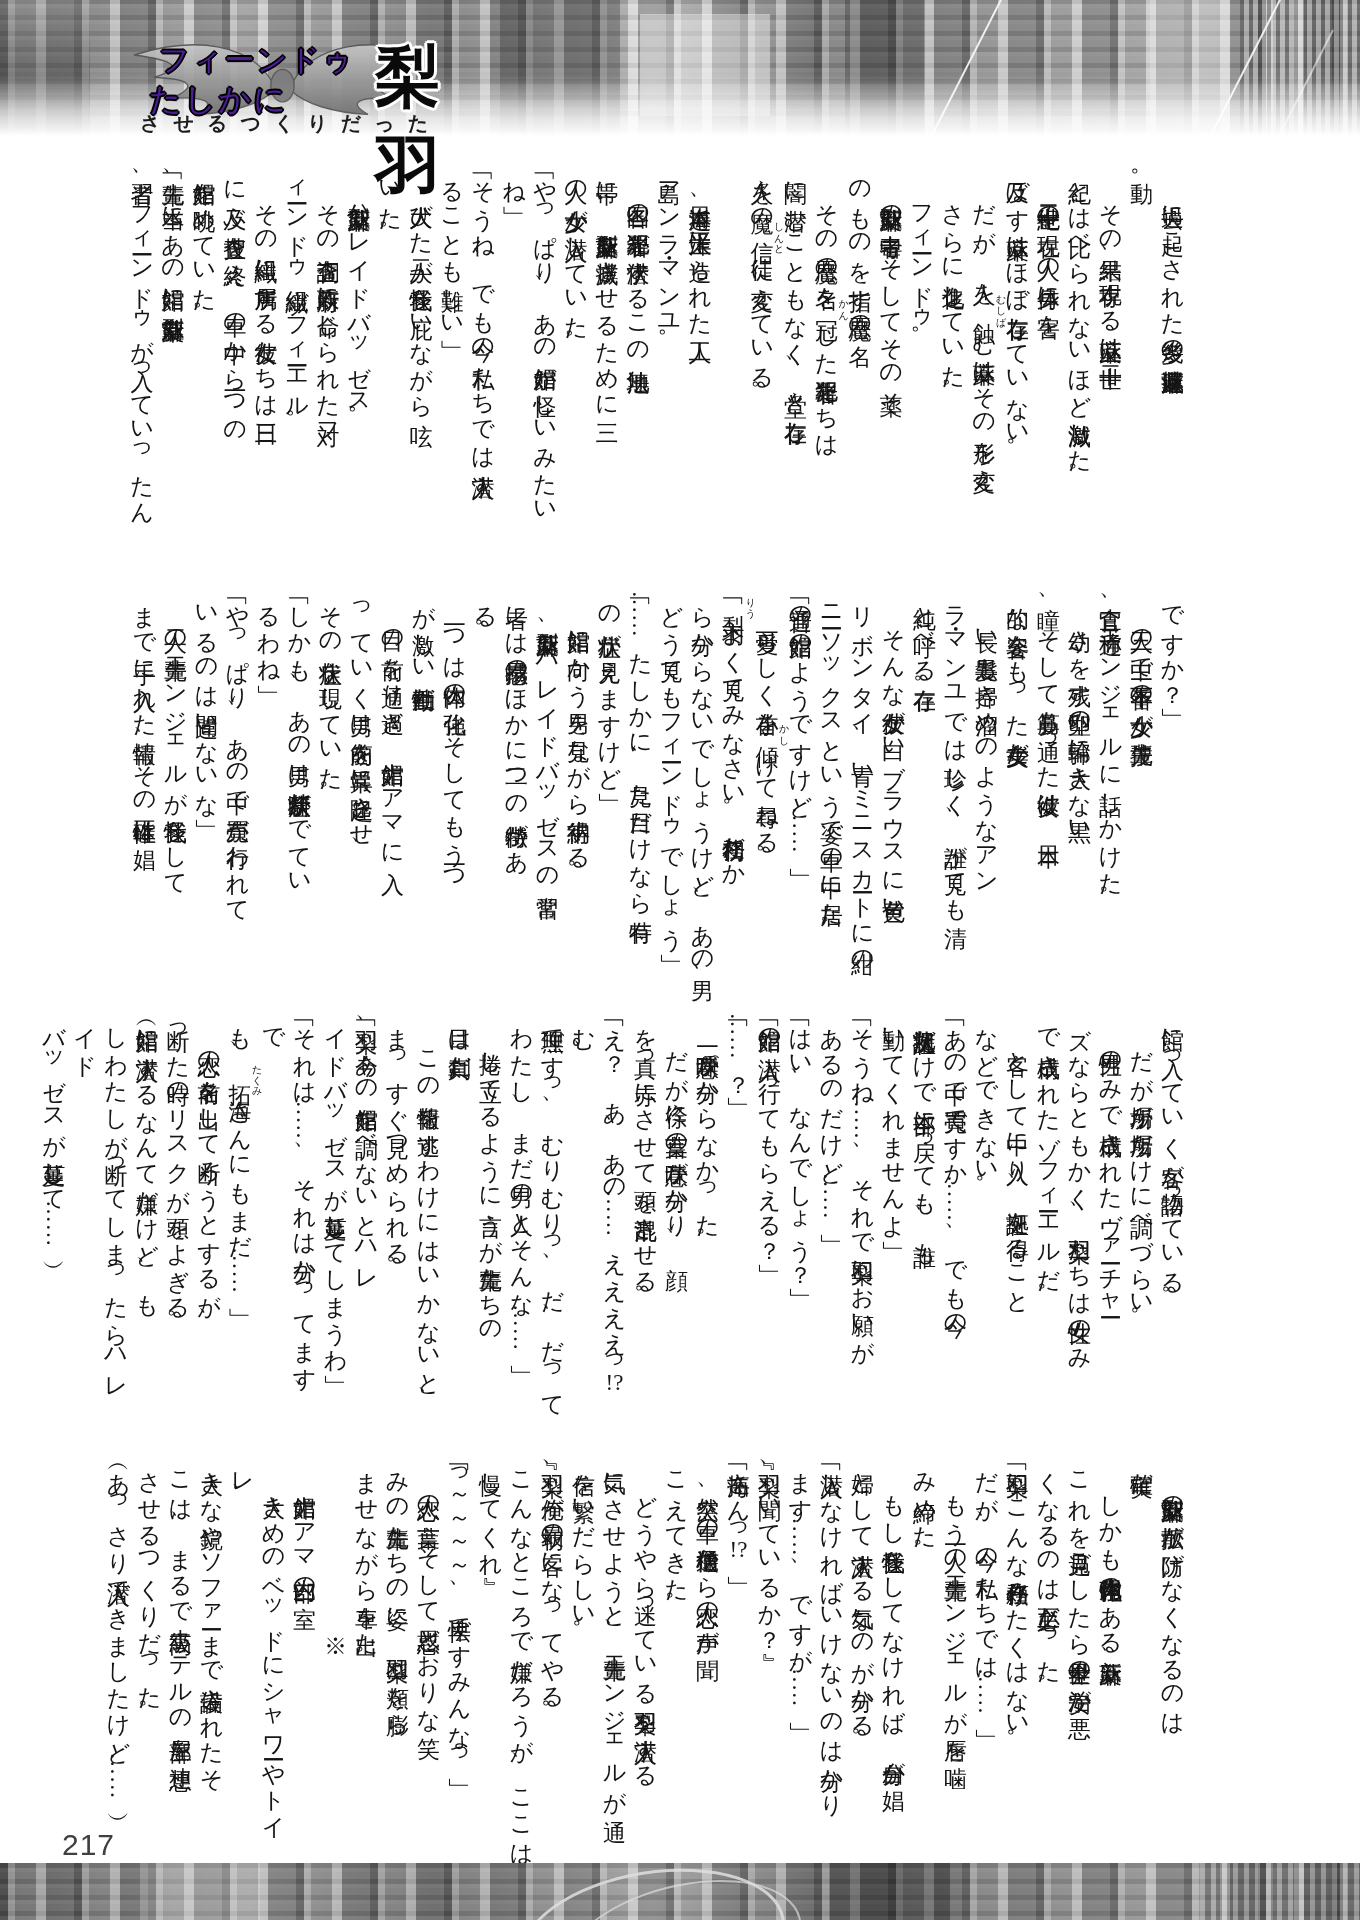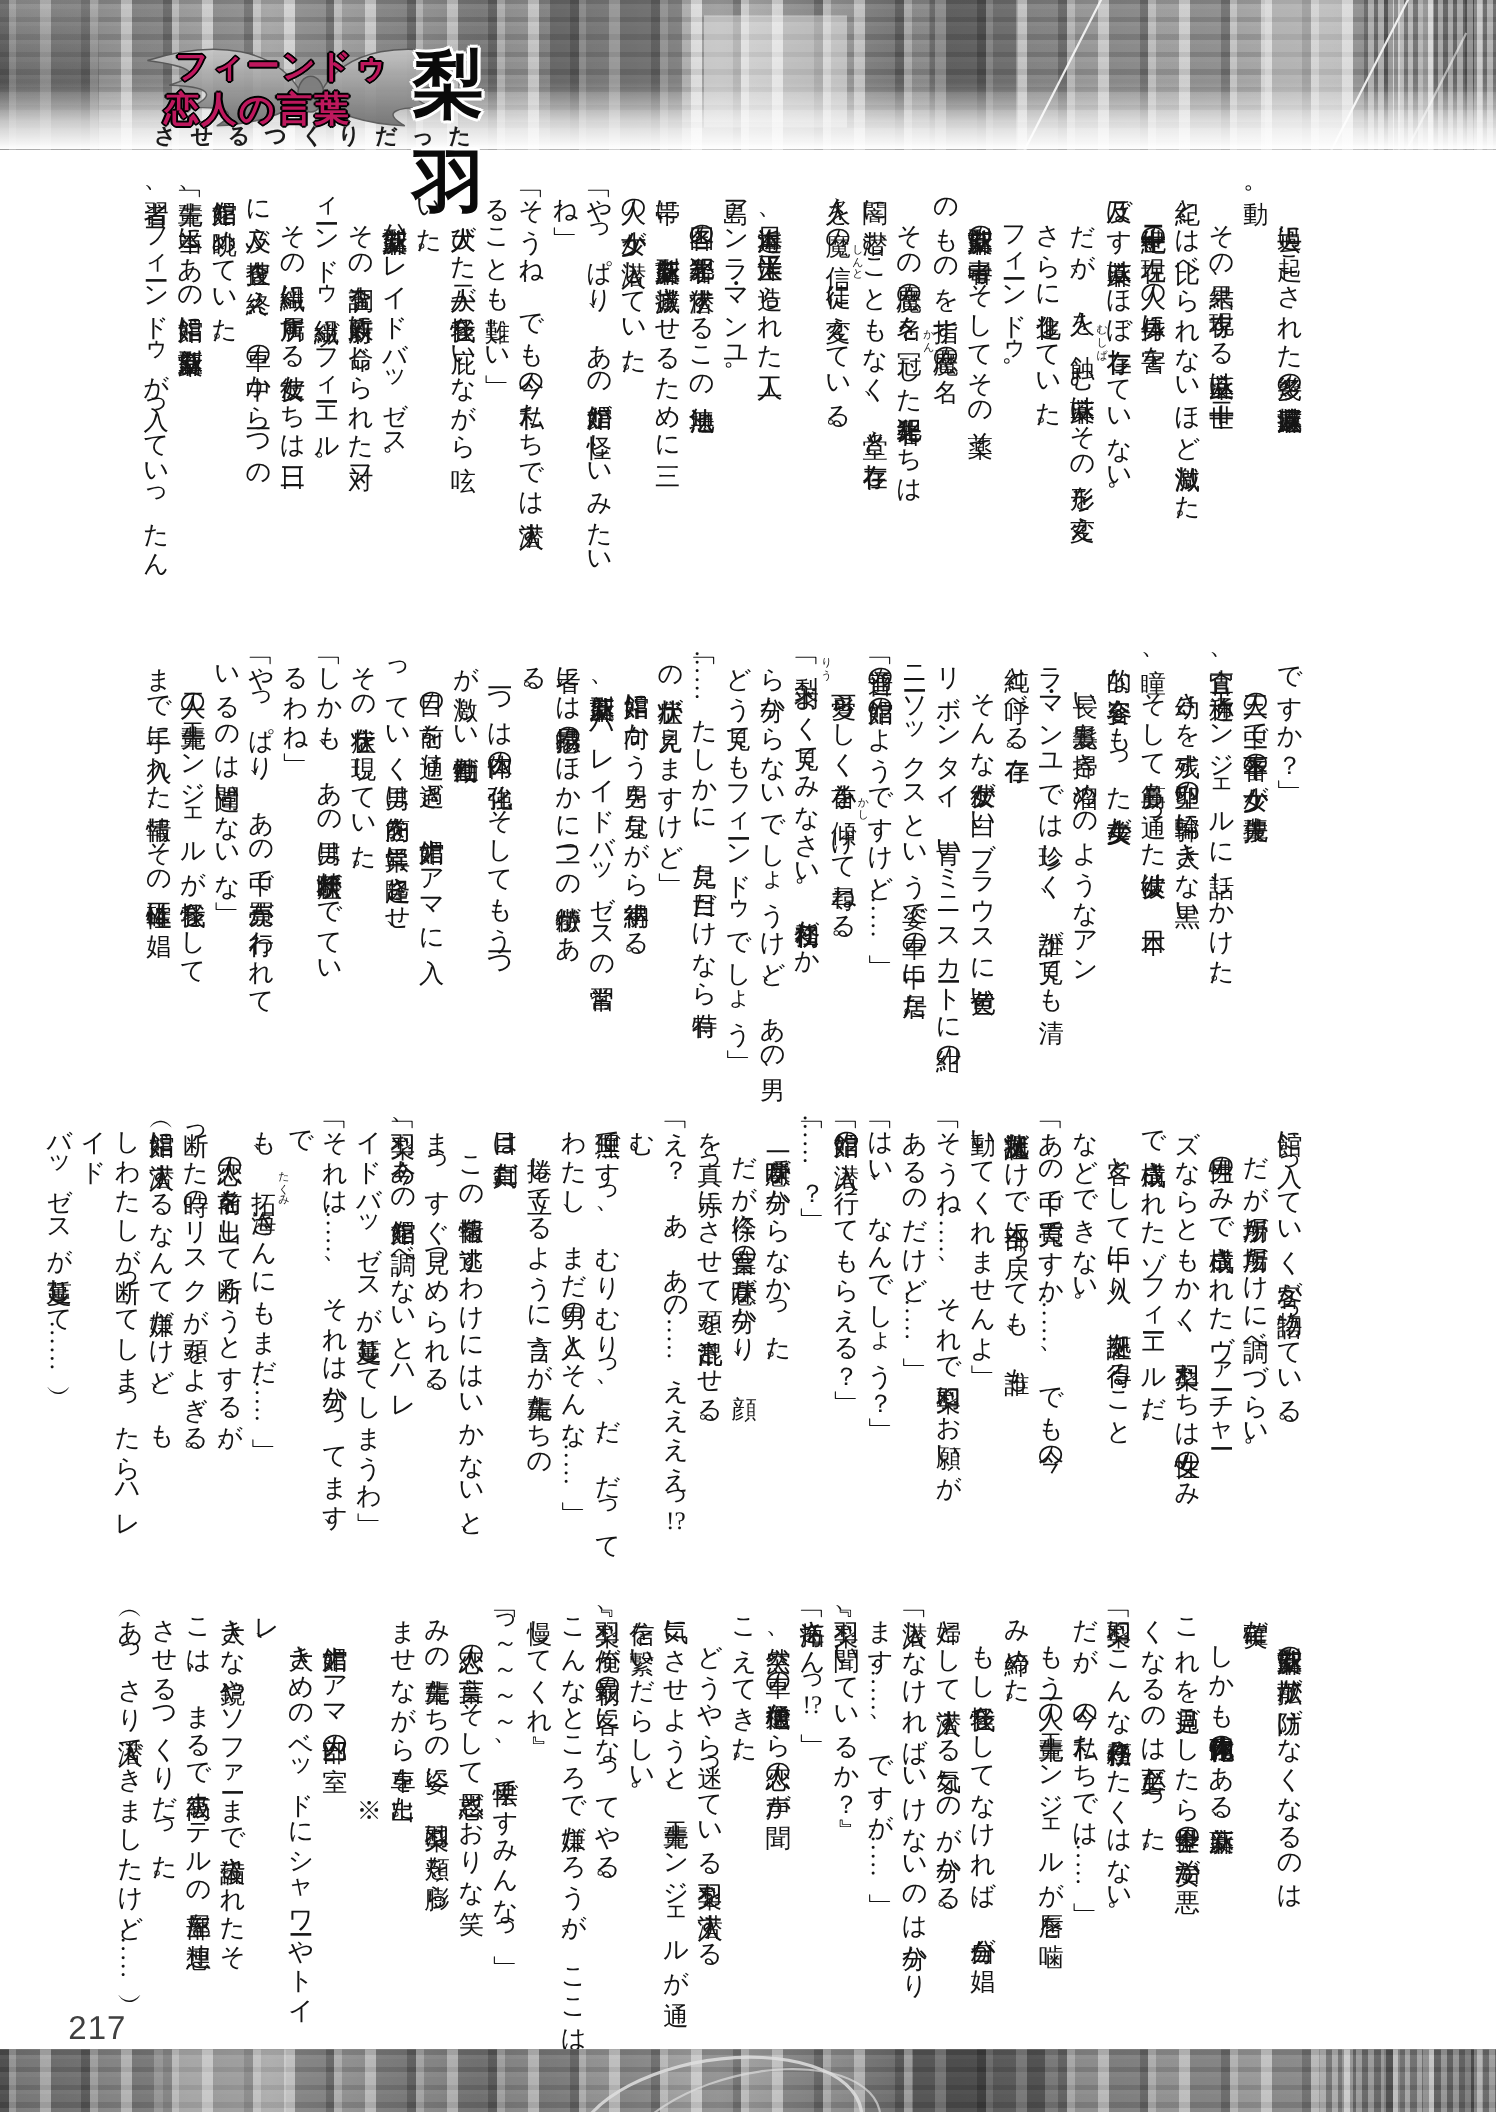--- a/index.html
+++ b/index.html
@@ -32,22 +32,22 @@
   .fc1{left:140px;top:0;width:120px;height:57px;background:rgba(255,255,255,.25);}
   .fc2{left:830px;top:0;width:120px;height:57px;background:rgba(0,0,0,.32);}
   .fc3{left:1200px;top:0;width:160px;height:57px;
        background:repeating-linear-gradient(90deg,rgba(255,255,255,.22) 0 5px,rgba(0,0,0,.22) 5px 11px);}
   .arc{position:absolute;border:3px solid rgba(242,242,242,.85);border-radius:50%;background:transparent;}
   .a1{left:520px;top:8px;width:260px;height:130px;transform:rotate(-9deg);}
   .a2{left:560px;top:22px;width:240px;height:120px;transform:rotate(-14deg);border-width:2px;opacity:.8;}
   
   .logo{position:absolute;left:87px;top:28px;width:400px;height:108px;}
   .logo svg{position:absolute;left:0;top:0;}
-  .logo-kana{position:absolute;font-family:"Liberation Sans","DejaVu Sans",sans-serif;font-weight:bold;
-     color:#be185d;letter-spacing:2px;
+  .logo-kana{position:absolute;font-family:"Liberation Sans","DejaVu Sans",sans-serif;font-weight:normal;
+     color:#4c1d95;letter-spacing:2px;
      text-shadow:-2px 0 #000,2px 0 #000,0 -2px #000,0 2px #000,-1px -1px #000,1px 1px #000,-1px 1px #000,1px -1px #000;}
   .lk1{left:72px;top:12px;font-size:30px;}
   .lk2{left:62px;top:50px;font-size:32px;}
   .logo-title{position:absolute;left:288px;top:4px;font-size:66px;font-weight:bold;color:#0a0a0a;letter-spacing:2px;
      text-shadow:-3px 0 #fff,3px 0 #fff,0 -3px #fff,0 3px #fff,-2px -2px #fff,2px 2px #fff,-2px 2px #fff,2px -2px #fff;}
   .subtitle{position:absolute;left:140px;top:110px;font-size:20px;font-weight:bold;color:#1c1c1c;
      letter-spacing:13px;white-space:nowrap;z-index:3;}
   
   .text-row{position:absolute;left:0;width:1360px;height:402px;box-sizing:border-box;
      padding-right:172px;padding-left:50px;
@@ -86,21 +86,21 @@
             <stop offset="1" stop-color="#6e6e6e"></stop>
         </linearGradient>
       </defs>
       <g fill="url(#wg)" stroke="#555" stroke-width="1.5" opacity="0.92">
         <path d="M185,62 C160,18 100,8 30,30 C75,36 88,44 52,55 C90,56 104,64 72,78 C108,76 125,82 100,96 C140,94 170,84 185,70 Z"></path>
         <path d="M205,62 C230,18 290,8 360,30 C315,36 302,44 338,55 C300,56 286,64 318,78 C282,76 265,82 290,96 C250,94 220,84 205,70 Z"></path>
         <ellipse cx="195" cy="64" rx="13" ry="18" fill="#7d7d7d"></ellipse>
       </g>
     </svg>
     <div class="logo-kana lk1">フィーンドゥ</div>
-    <div class="logo-kana lk2">恋人の言葉</div>
+    <div class="logo-kana lk2">たしかに</div>
     <div class="logo-title">梨羽</div>
   </div>
   <div class="subtitle">させるつくりだった</div>
 
   <div class="text-row" id="row1">　過去に起こされた幾多の麻薬撲滅運
 動。
 　その結果、現存する麻薬は二十一世
 紀とは比べられないほど激減した。
 　二十二世紀の現在、人の身体に害を
 及ぼす麻薬はほぼ存在していない。

